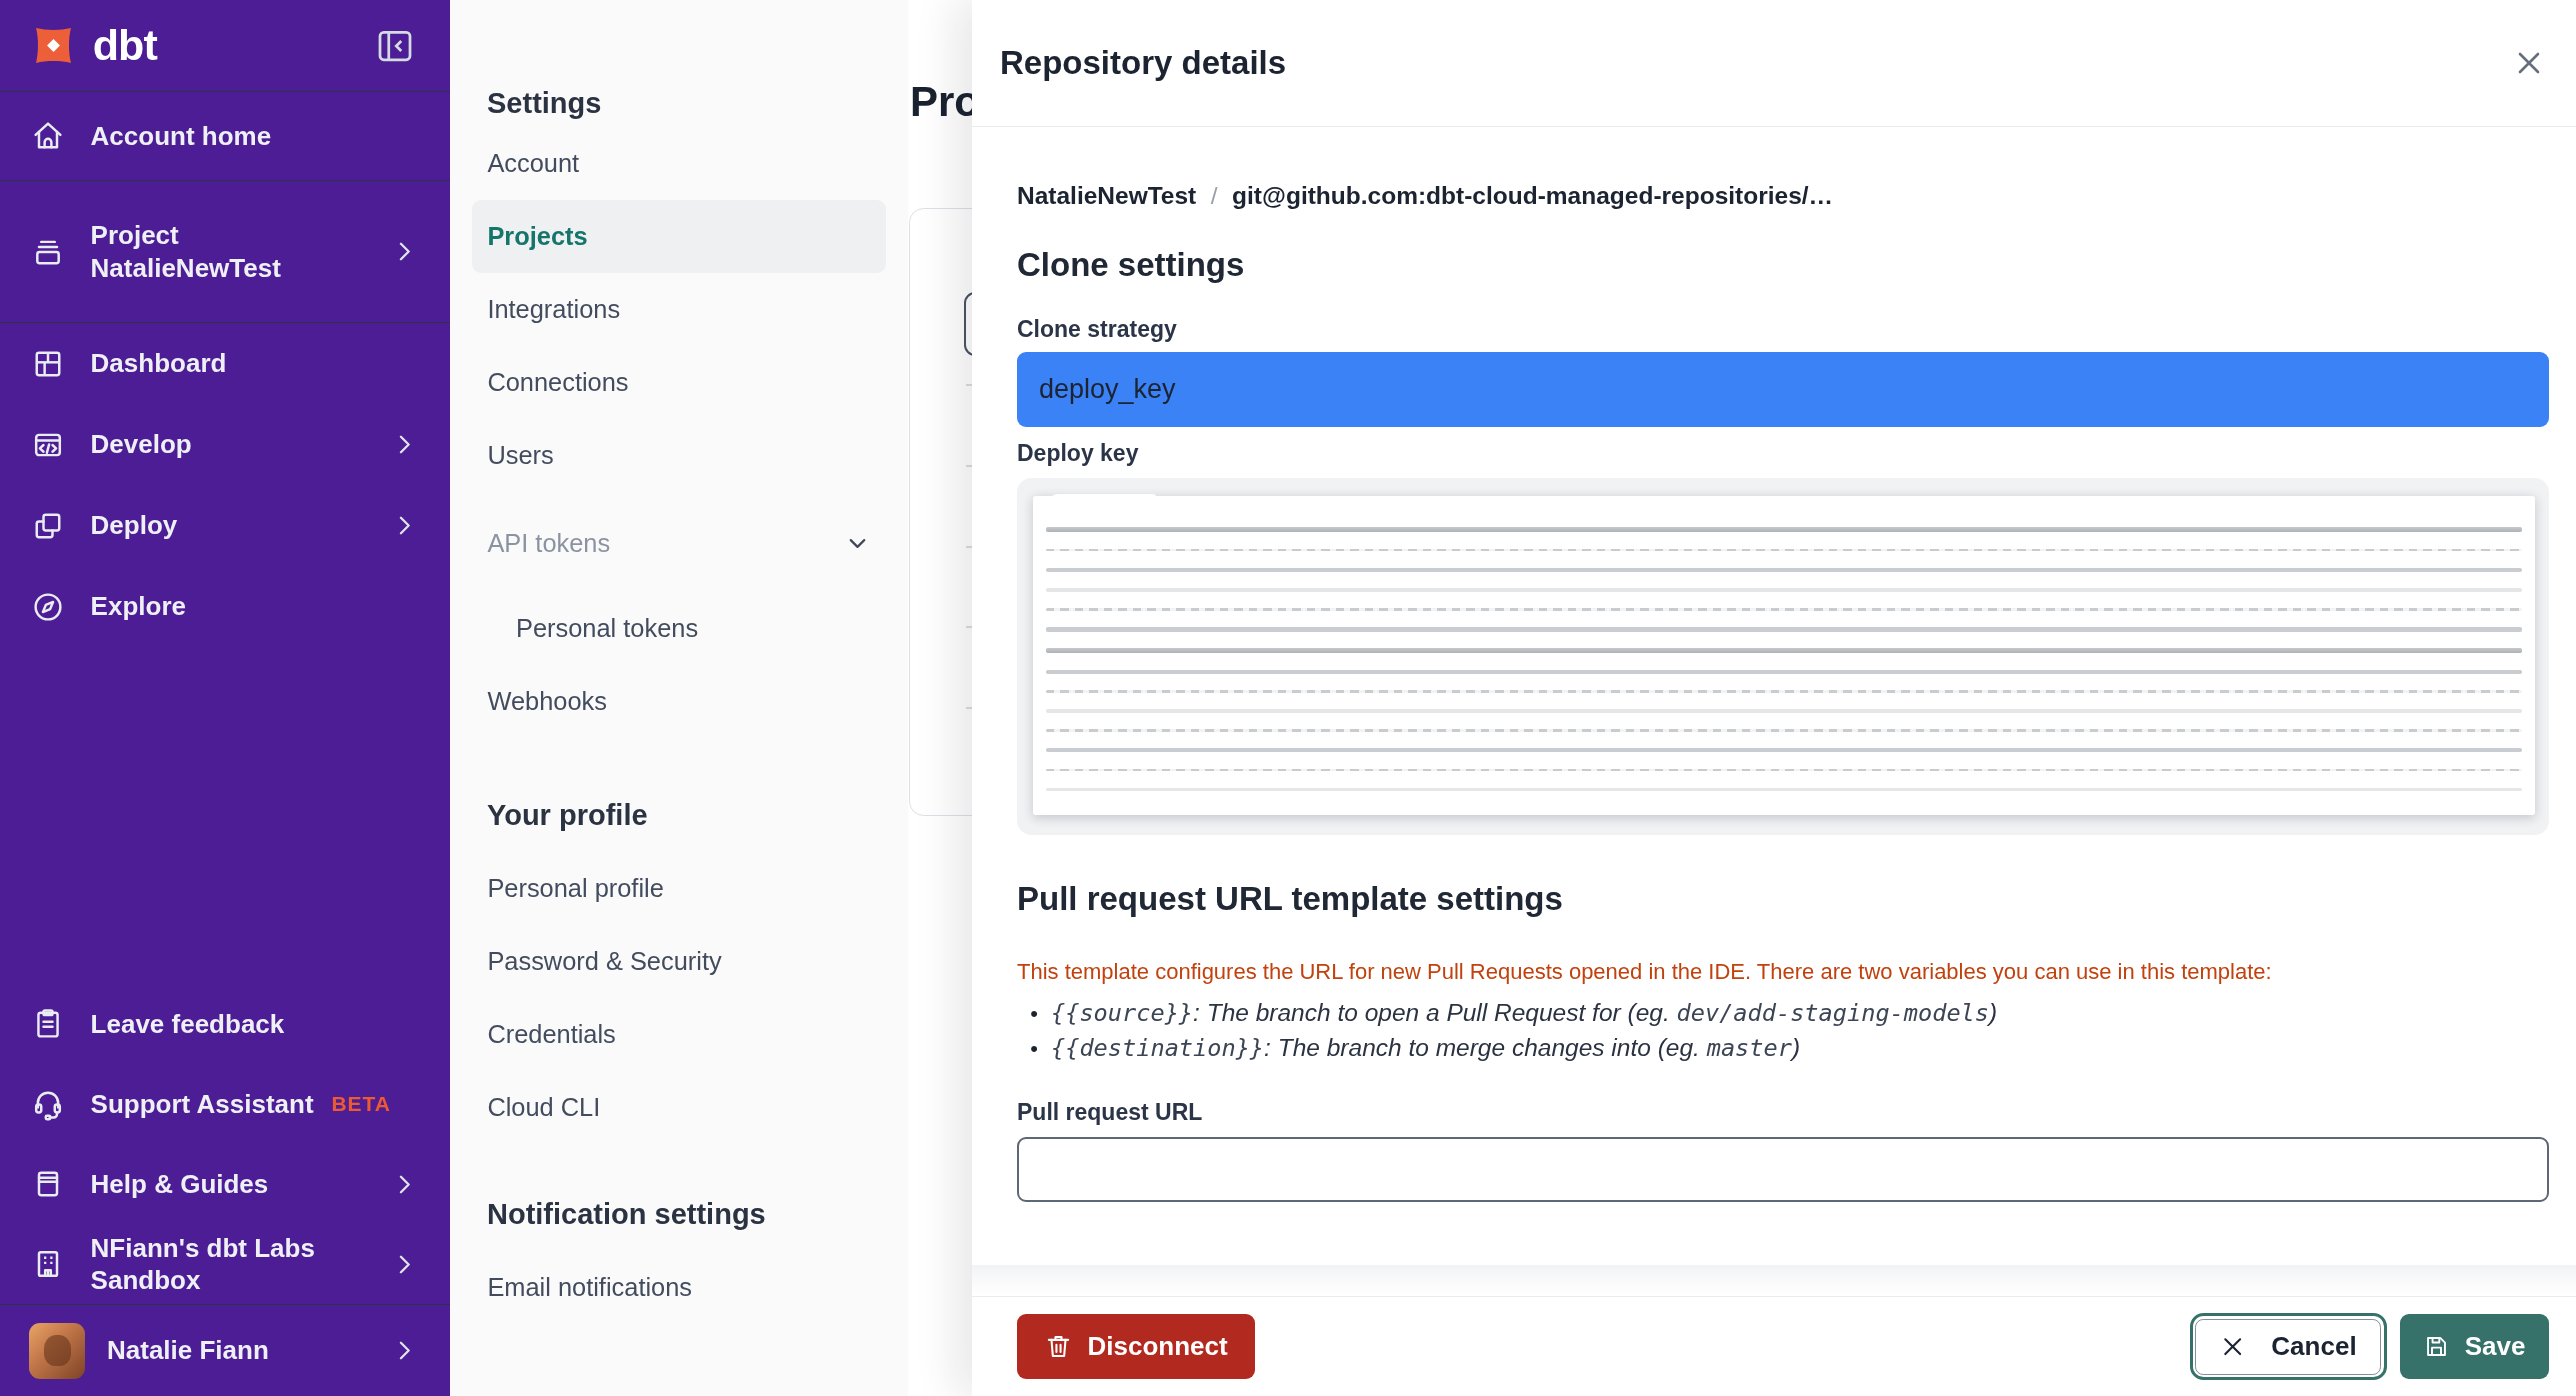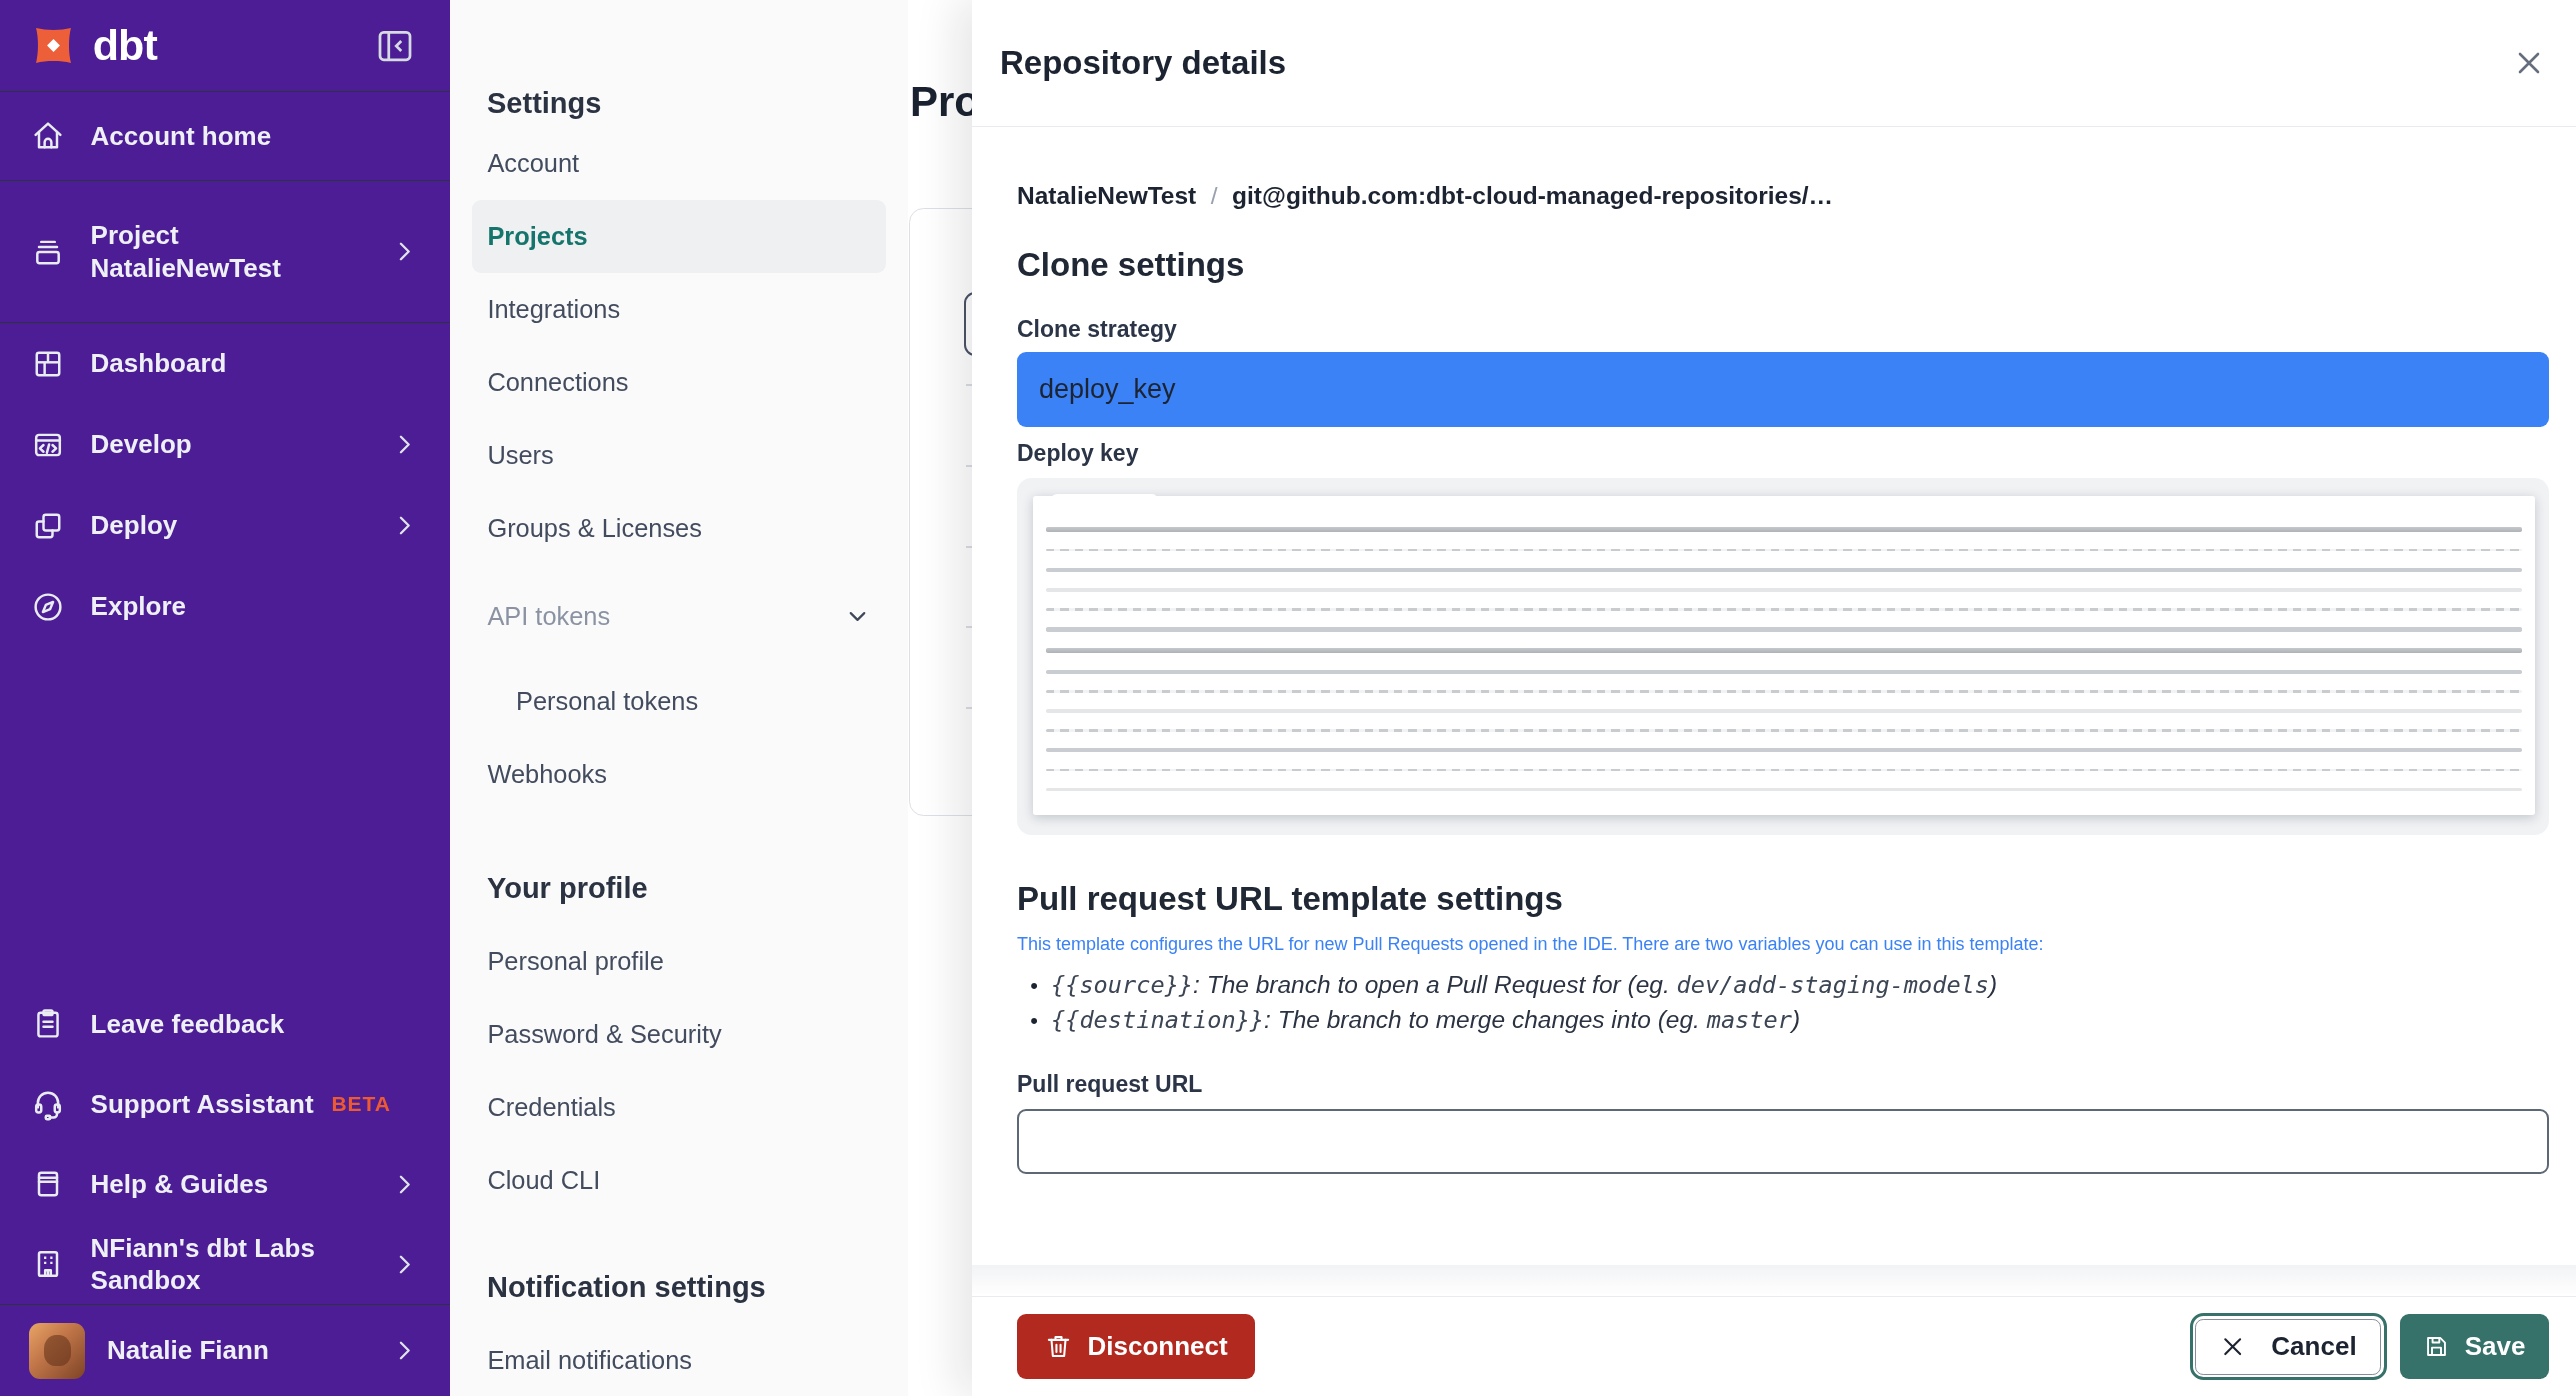--- a/index.html
+++ b/index.html
@@ -82,21 +82,21 @@
   .dk-box { margin-top:11px; height:357px; background:#f0f2f4; border-radius:14.5px; padding:18px 14.5px 20px 16.3px; position:relative; }
   .dk-wedge { position:absolute; left:31px; top:16.3px; width:109px; height:14.5px; background:#ffffff; border-radius:7.3px 7.3px 0 0; transform:skewX(-18deg); }
   .dk-page { height:100%; background:#ffffff; border-radius:2.7px; box-shadow:0 2.7px 11px rgba(40,48,60,0.22);
     padding:31px 12.7px 23.6px 12.7px; display:flex; flex-direction:column; justify-content:space-between; overflow:hidden; }
   .dk-line { width:100%; border-radius:1.8px; }
   .l-strong { height:5.4px; background:linear-gradient(#c6c9cc,#aeb2b6); }
   .l-mid { height:4.5px; background:#c9ccd0; }
   .l-faint { height:3.6px; background:#e4e6e8; }
   .l-dot { height:2.7px; background:repeating-linear-gradient(90deg,#c9cccf 0 8.2px, #f2f3f4 8.2px 14.5px); }
 
-  .pr-intro { margin-top:8px; font-size:18px; color:#3b82f6; line-height:34px; }
+  .pr-intro { margin-top:36px; font-size:22px; color:#c2410c; line-height:34px; }
   .pr-bullets { margin-top:7.3px; list-style:none; }
   .pr-bullets li { display:flex; align-items:baseline; line-height:34px; font-size:24.5px; color:#2b3342; }
   .bullet-dot { width:34px; flex:0 0 34px; text-align:center; font-size:22px; color:#1c2331; }
   .code { font-family:"DejaVu Sans Mono", monospace; font-style:italic; font-size:23.6px; color:#3c4554; }
   .bdesc { font-style:italic; color:#2b3342; }
 
   .pr-input { margin-top:11px; width:100%; height:65px; border:2.3px solid #5d6775; border-radius:9px;
     background:#ffffff; font-size:26px; padding:0 20px; color:#1c2331; outline:none; font-family:"Liberation Sans", sans-serif; }
 
   .panel-fade { position:absolute; left:0; right:0; bottom:100px; height:31px;
@@ -293,21 +293,20 @@
   </div>
 </aside>
 
 <nav class="settings-col">
   <div class="snav-heading first">Settings</div>
   <div class="snav-item">Account</div>
   <div class="snav-item selected">Projects</div>
   <div class="snav-item">Integrations</div>
   <div class="snav-item">Connections</div>
   <div class="snav-item">Users</div>
-  <div class="snav-item">Groups &amp; Licenses</div>
   <div class="snav-item muted snav-gap-sm">
     <span>API tokens</span>
     <span>
       <svg width="27" height="27" viewBox="0 0 32 32" fill="none" stroke="#3f4758" stroke-width="2.6" stroke-linecap="round" stroke-linejoin="round">
           <path d="M8 12l8 8 8-8"></path>
         </svg>
     </span>
   </div>
   <div class="snav-item indent snav-gap-xs">Personal tokens</div>
   <div class="snav-item">Webhooks</div>

